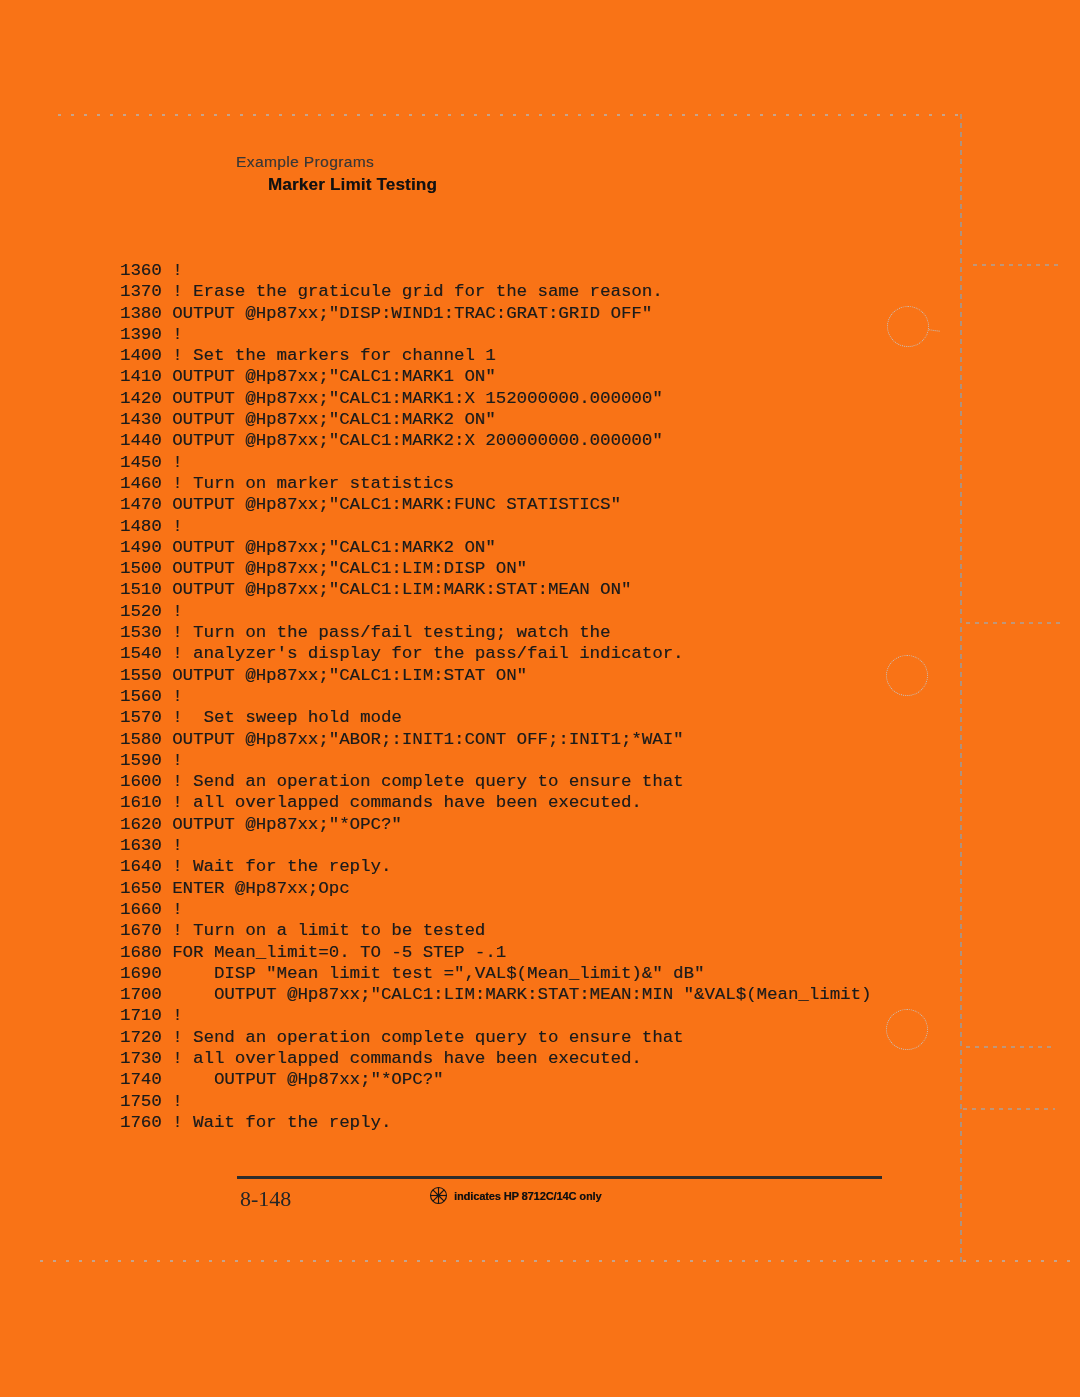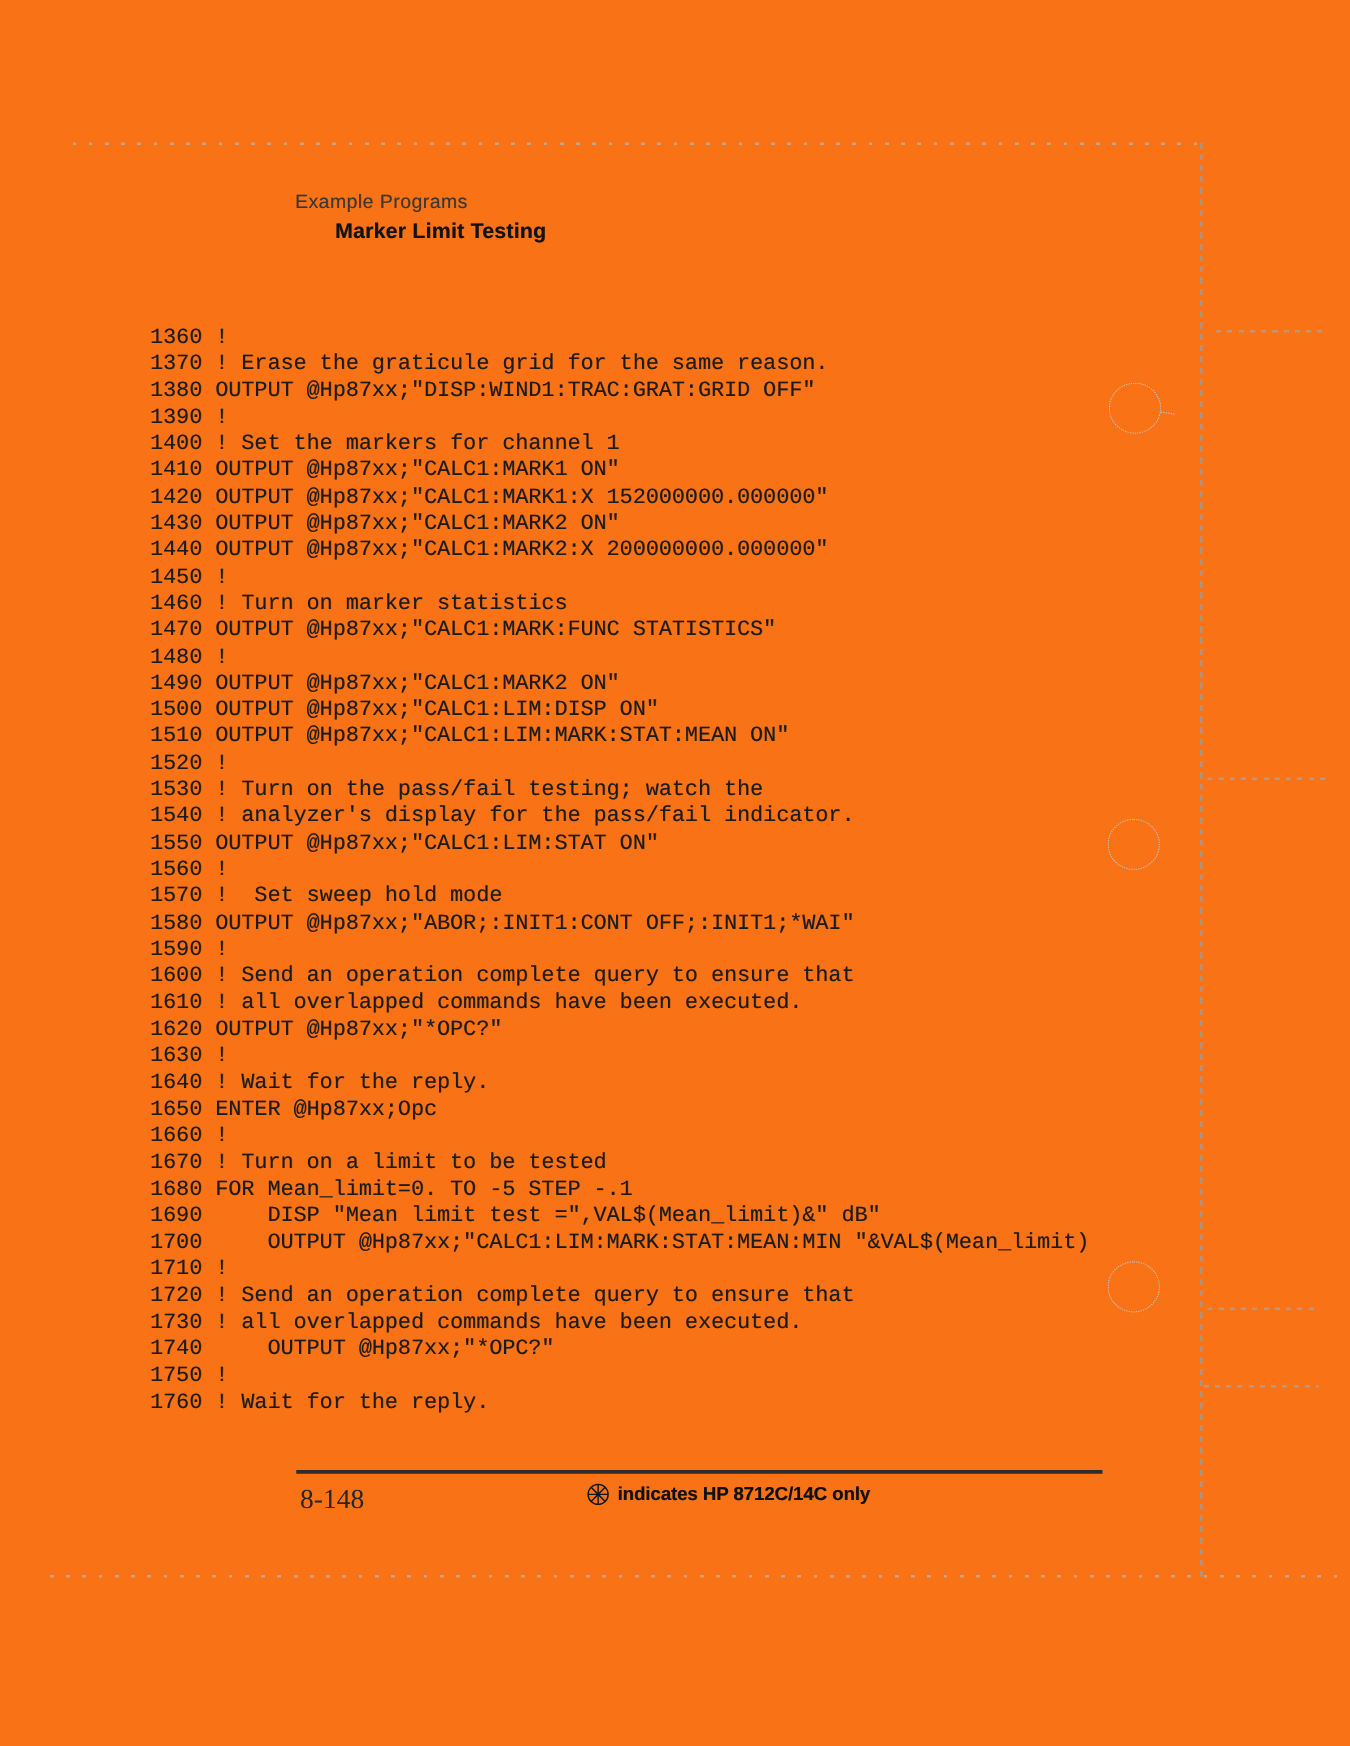--- a/index.html
+++ b/index.html
@@ -60,23 +60,23 @@
   .foot-rule{
     position:absolute;left:237px;top:1176px;width:645px;height:3px;
     background:#2d2d2d;
   }
   .pagenum{
     position:absolute;left:240px;top:1186px;
     font-family:"Liberation Serif",serif;
     font-size:22px;color:#262626;
   }
   .foot-note{
-    position:absolute;left:469px;top:1186px;
+    position:absolute;left:429px;top:1186px;
     display:flex;align-items:center;gap:6px;
-    font-size:15px;font-weight:700;color:#101010;
+    font-size:11px;font-weight:700;color:#101010;
     letter-spacing:-0.1px;
     text-shadow:.3px 0 0 rgba(0,0,0,.5);
   }
   .foot-note svg{display:block;}
 </style>
 </head>
 <body>
 
 <div class="page">
 

